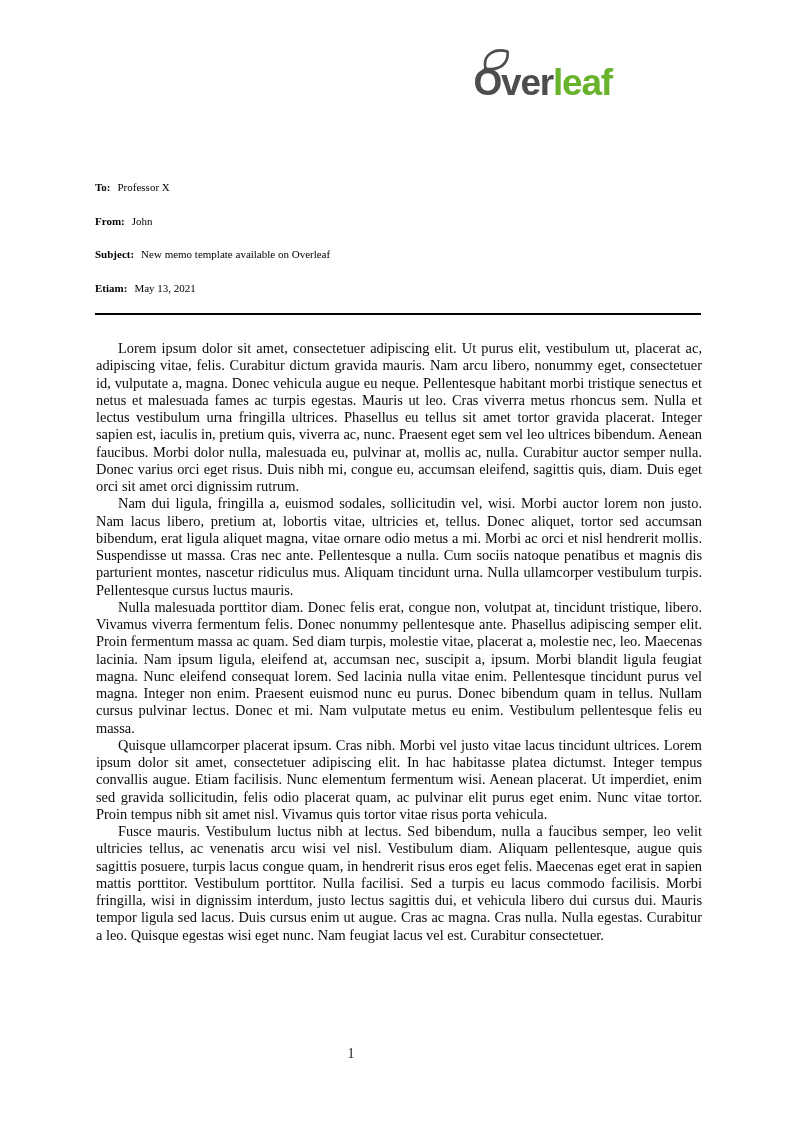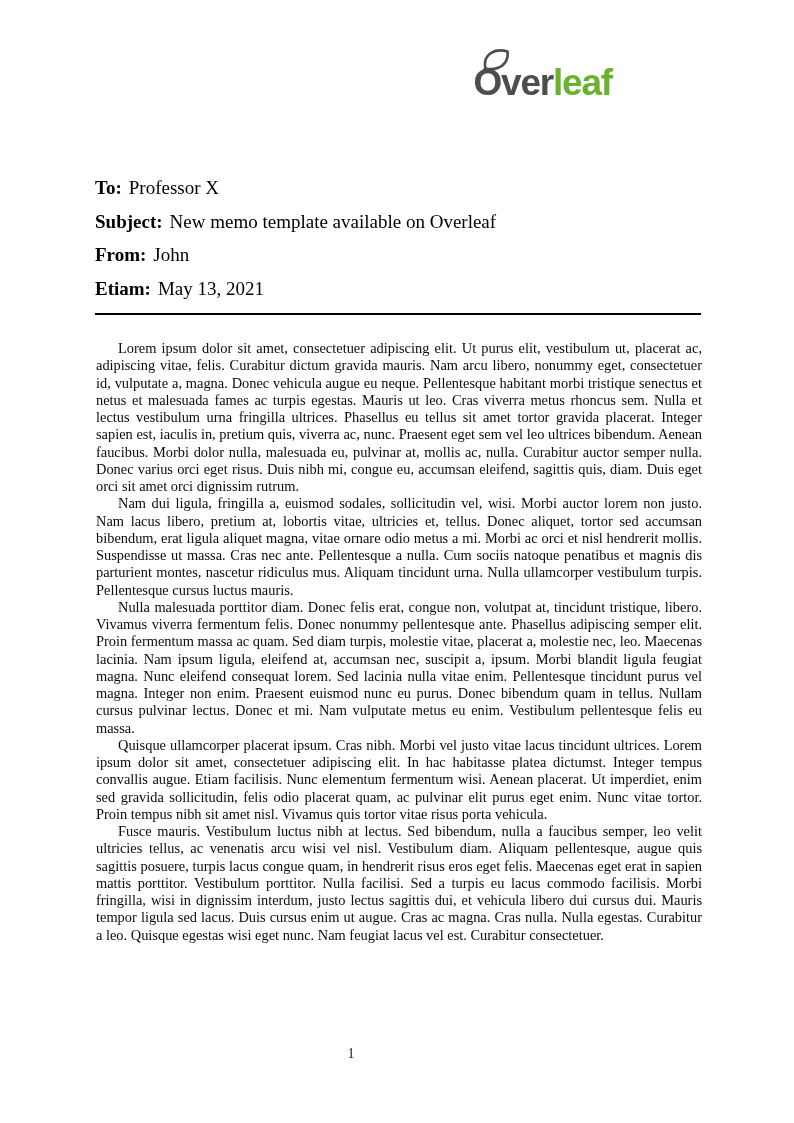--- a/index.html
+++ b/index.html
@@ -40,21 +40,21 @@
   }
 
   
   .memo-header {
     position: absolute;
     top: 178px;
     left: 95px;
     width: 606px;
   }
   .memo-field {
-    font-size: 19px;
+    font-size: 11px;
     line-height: 19px;
     margin-bottom: 14.5px;
   }
   .memo-label { font-weight: bold; }
   .memo-value { margin-left: 7px; }
 
   
   .rule {
     position: absolute;
     top: 313px;
@@ -103,24 +103,24 @@
       </svg>
       <span class="logo-o">O</span>
     </span><span class="logo-ver">ver</span><span class="logo-leaf-text">leaf</span>
   </div>
 
   <div class="memo-header">
     <div class="memo-field">
       <span class="memo-label">To:</span><span class="memo-value">Professor X</span>
     </div>
     <div class="memo-field">
-      <span class="memo-label">Subject:</span><span class="memo-value">New memo template available on Overleaf</span>
+      <span class="memo-label">From:</span><span class="memo-value">John</span>
     </div>
     <div class="memo-field">
-      <span class="memo-label">From:</span><span class="memo-value">John</span>
+      <span class="memo-label">Subject:</span><span class="memo-value">New memo template available on Overleaf</span>
     </div>
     <div class="memo-field">
       <span class="memo-label">Etiam:</span><span class="memo-value">May 13, 2021</span>
     </div>
   </div>
 
   <div class="rule"></div>
 
   <div class="body-text">
     <p>Lorem ipsum dolor sit amet, consectetuer adipiscing elit. Ut purus elit, vestibulum ut, placerat ac, adipiscing vitae, felis. Curabitur dictum gravida mauris. Nam arcu libero, nonummy eget, consectetuer id, vulputate a, magna. Donec vehicula augue eu neque. Pellentesque habitant morbi tristique senectus et netus et malesuada fames ac turpis egestas. Mauris ut leo. Cras viverra metus rhoncus sem. Nulla et lectus vestibulum urna fringilla ultrices. Phasellus eu tellus sit amet tortor gravida placerat. Integer sapien est, iaculis in, pretium quis, viverra ac, nunc. Praesent eget sem vel leo ultrices bibendum. Aenean faucibus. Morbi dolor nulla, malesuada eu, pulvinar at, mollis ac, nulla. Curabitur auctor semper nulla. Donec varius orci eget risus. Duis nibh mi, congue eu, accumsan eleifend, sagittis quis, diam. Duis eget orci sit amet orci dignissim rutrum.</p>

